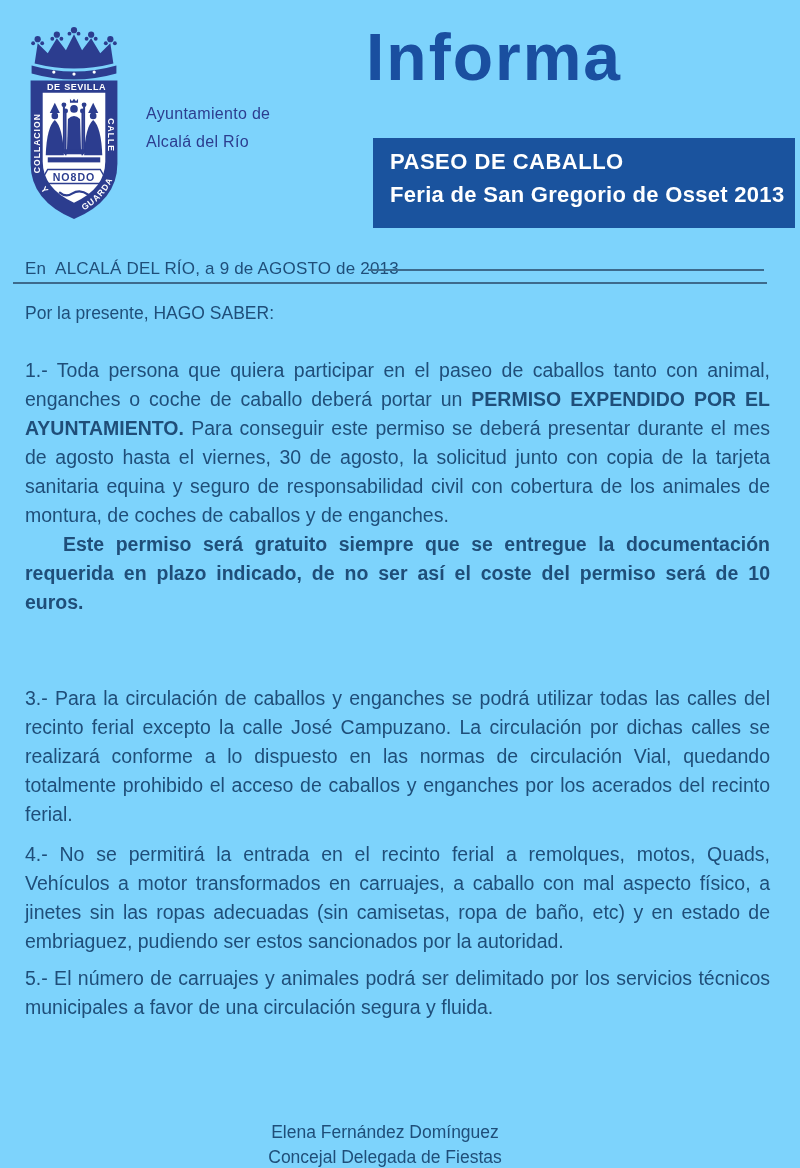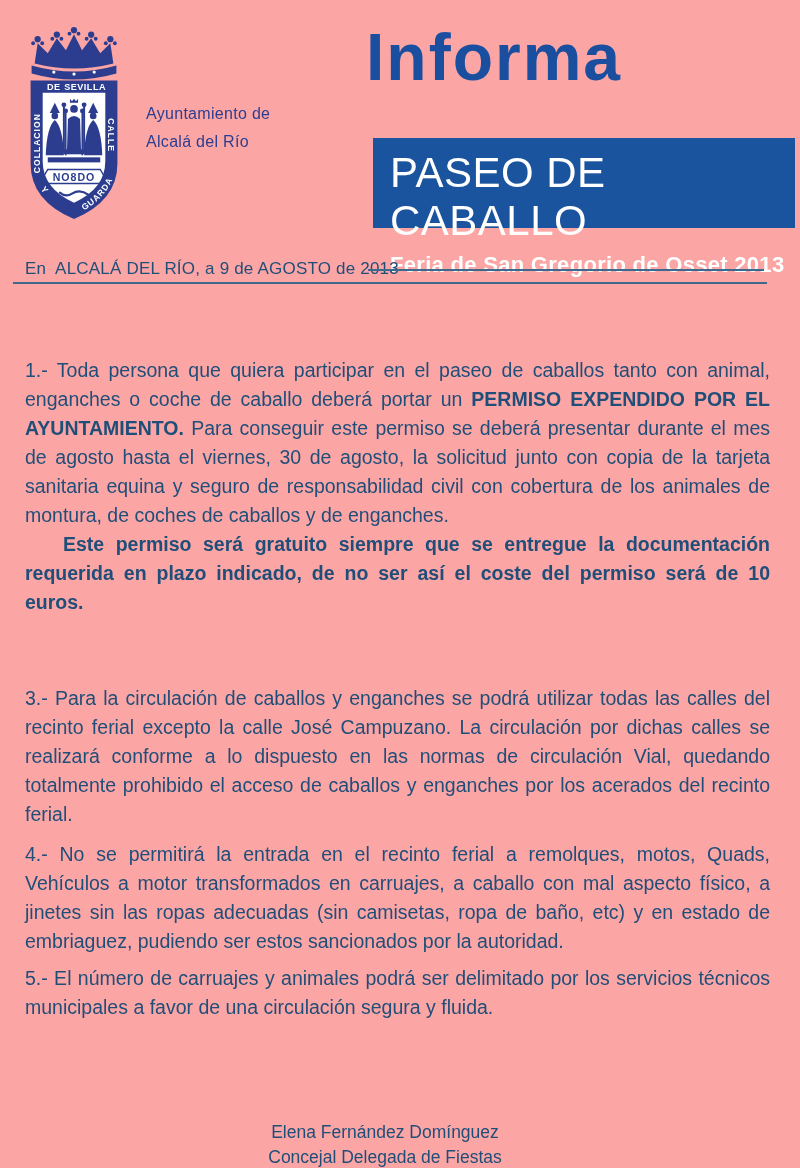--- a/index.html
+++ b/index.html
@@ -1,20 +1,20 @@
 <!DOCTYPE html>
 <html><head>
 <meta charset="utf-8">
 <style>
   html, body { margin: 0; padding: 0; background: #ffffff; }
   .page {
     position: relative;
     width: 800px;
     height: 1168px;
-    background: #fca5a5;
+    background: #7dd3fc;
     font-family: "Liberation Sans", sans-serif;
     overflow: hidden;
   }
 
   
   .crest { position: absolute; left: 12px; top: 16px; width: 124px; height: 212px; }
   .org {
     position: absolute; left: 146px; top: 100px;
     font-size: 16px; line-height: 28px; color: #2C3D8F;
     letter-spacing: 0.3px;
@@ -22,21 +22,21 @@
   .informa {
     position: absolute; left: 366px; top: 24px; margin: 0;
     font-size: 66px; font-weight: bold; letter-spacing: 2px;
     color: #1A4FA0; line-height: 1;
   }
   .banner {
     position: absolute; left: 373px; top: 138px; width: 422px; height: 90px;
     background: #1A539E; color: #ffffff; box-sizing: border-box;
     padding: 11px 0 0 17px;
   }
-  .banner-title { font-size: 42px; font-weight: normal; letter-spacing: 0.5px; }
+  .banner-title { font-size: 22px; font-weight: bold; letter-spacing: 0.5px; }
   .banner-subtitle { font-size: 22px; font-weight: bold; margin-top: 7px; letter-spacing: 0.3px; }
 
   
   .dateline {
     position: absolute; left: 25px; top: 259px;
     font-size: 17px; color: #1F4E79; white-space: pre; letter-spacing: 0.2px;
   }
   .rule-short { position: absolute; left: 368px; top: 269px; width: 396px; height: 2px; background: #3D6A8C; }
   .rule-full  { position: absolute; left: 13px;  top: 282px; width: 754px; height: 2px; background: #3D6A8C; }
 
@@ -158,20 +158,21 @@
 
   <div class="banner">
     <div class="banner-title">PASEO DE CABALLO</div>
     <div class="banner-subtitle">Feria de San Gregorio de Osset 2013</div>
   </div>
 
   <div class="dateline">En  ALCALÁ DEL RÍO, a 9 de AGOSTO de 2013</div>
   <div class="rule-short"></div>
   <div class="rule-full"></div>
 
+  <p class="salutation">Por la presente, HAGO SABER:</p>
 
   <div class="para p1">
     <p><span>1.- Toda persona que quiera participar en el paseo de caballos tanto con animal, enganches o coche de caballo deberá portar un </span><strong>PERMISO EXPENDIDO POR EL AYUNTAMIENTO.</strong><span> Para conseguir este permiso se deberá presentar durante el mes de agosto hasta el viernes, 30 de agosto, la solicitud junto con copia de la tarjeta sanitaria equina y seguro de responsabilidad civil con cobertura de los animales de montura, de coches de caballos y de enganches.</span></p>
     <p class="cont">Este permiso será gratuito siempre que se entregue la documentación requerida en plazo indicado, de no ser así el coste del permiso será de 10 euros.</p>
   </div>
 
   <p class="para p3">3.- Para la circulación de caballos y enganches se podrá utilizar todas las calles del recinto ferial excepto la calle José Campuzano. La circulación por dichas calles se realizará conforme a lo dispuesto en las normas de circulación Vial, quedando totalmente prohibido el acceso de caballos y enganches por los acerados del recinto ferial.</p>
   <p class="para p4">4.- No se permitirá la entrada en el recinto ferial a remolques, motos, Quads, Vehículos a motor transformados en carruajes, a caballo con mal aspecto físico, a jinetes sin las ropas adecuadas (sin camisetas, ropa de baño, etc) y en estado de embriaguez, pudiendo ser estos sancionados por la autoridad.</p>
   <p class="para p5">5.- El número de carruajes y animales podrá ser delimitado por los servicios técnicos municipales a favor de una circulación segura y fluida.</p>
 

